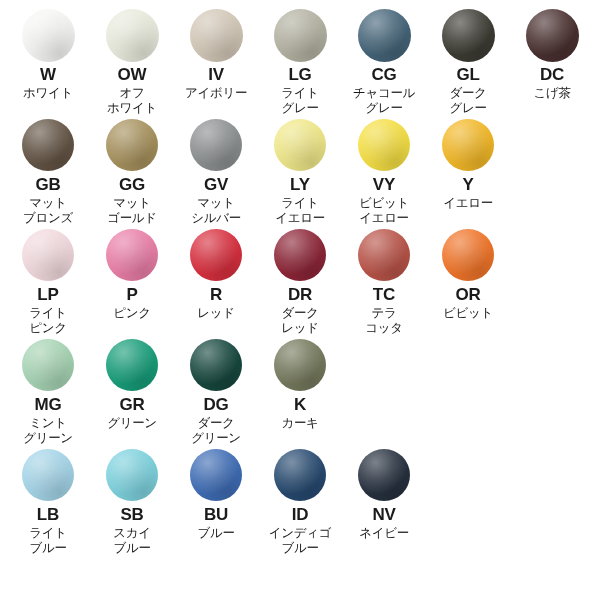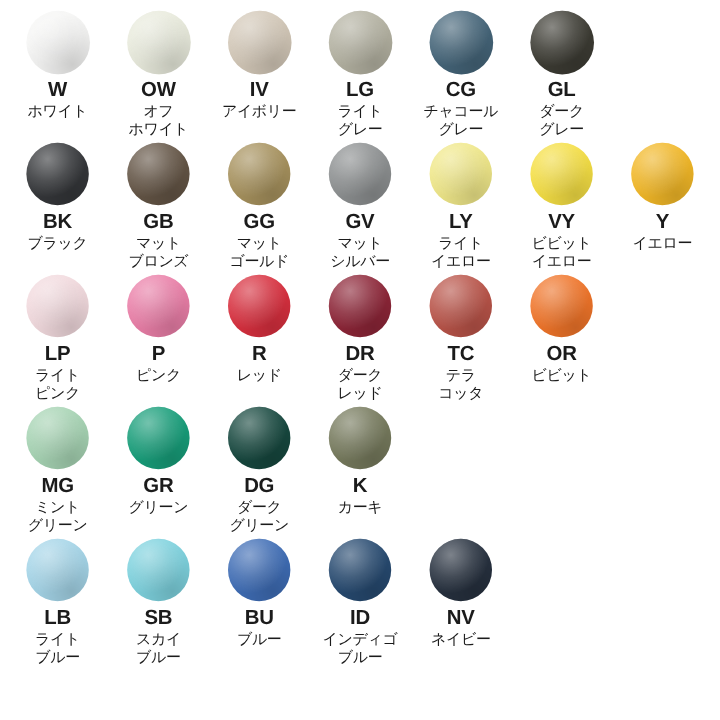--- a/index.html
+++ b/index.html
@@ -119,29 +119,29 @@
 グレー</div>
       </div>
       <div class="swatch-cell">
         <div class="swatch-disc-wrap">
           <div class="swatch-disc" style="background: rgb(61, 60, 52);"></div>
         </div>
         <div class="swatch-code">GL</div>
         <div class="swatch-name">ダーク
 グレー</div>
       </div>
+      <div class="swatch-cell">
+        <div class="swatch-disc-wrap">
+          <div class="swatch-disc" style="background: rgb(74, 49, 48);"></div>
+        </div>
+        <div class="swatch-code">DC</div>
+        <div class="swatch-name">こげ茶</div>
+      </div>
     </div>
     <div class="swatch-row swatch-row-2">
-      <div class="swatch-cell">
-        <div class="swatch-disc-wrap">
-          <div class="swatch-disc" style="background: rgb(53, 55, 58);"></div>
-        </div>
-        <div class="swatch-code">BK</div>
-        <div class="swatch-name">ブラック</div>
-      </div>
       <div class="swatch-cell">
         <div class="swatch-disc-wrap">
           <div class="swatch-disc" style="background: rgb(100, 85, 70);"></div>
         </div>
         <div class="swatch-code">GB</div>
         <div class="swatch-name">マット
 ブロンズ</div>
       </div>
       <div class="swatch-cell">
         <div class="swatch-disc-wrap">

